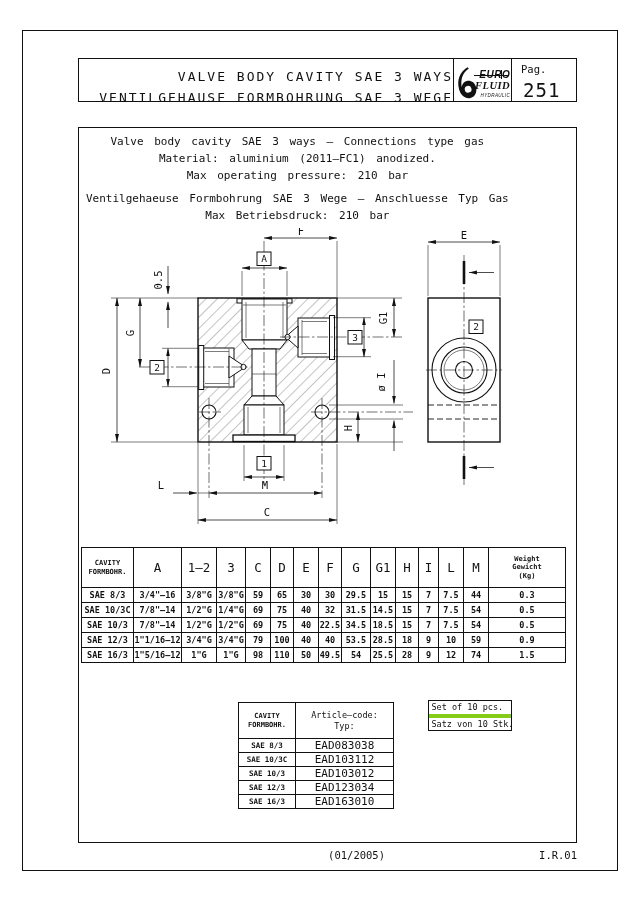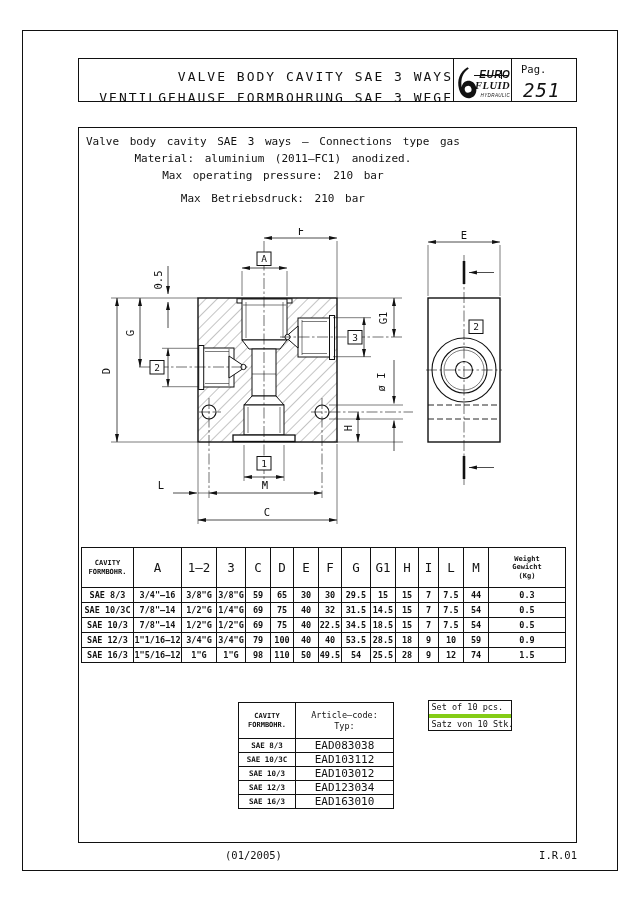--- a/index.html
+++ b/index.html
@@ -5,21 +5,21 @@
   html,body{margin:0;padding:0;background:#fff;}
   body{width:640px;height:906px;position:relative;font-family:"DejaVu Sans Mono",monospace;color:#111;-webkit-font-smoothing:antialiased;}
   .abs{position:absolute;box-sizing:border-box;}
   #frame{left:22px;top:30px;width:596px;height:841px;border:1.5px solid #111;}
   #headerBox{left:78px;top:58px;width:499px;height:44px;border:1.3px solid #111;display:flex;text-align:right;}
   .titles{flex:1;padding:7px 0 0 16px;}
   .titles div{font-size:13px;letter-spacing:2px;line-height:21px;white-space:nowrap;}
   .logoCell{width:57px;border-left:1.2px solid #111;position:relative;}
   .pagCell{width:64px;border-left:1.2px solid #111;position:relative;}
   .pagLabel{position:absolute;left:9px;top:4px;font-size:10.5px;}
-  .pagNum{position:absolute;left:11px;top:20px;font-size:19px;letter-spacing:1px;font-style:italic;}
+  .pagNum{position:absolute;left:11px;top:20px;font-size:19px;letter-spacing:1px;}
   .logoTxt{position:absolute;left:21px;top:10px;font-family:"Liberation Sans",sans-serif;font-style:italic;font-weight:bold;}
   .logoEuro{font-size:10px;letter-spacing:0.5px;display:block;}
   .logoFluid{font-size:10.5px;letter-spacing:0.5px;display:block;margin-top:0px;font-family:Liberation Serif, serif;}
   .logoHyd{font-size:4.5px;letter-spacing:0.4px;display:block;margin-top:2px;font-style:italic;font-weight:normal;}
   .strike{position:absolute;left:20px;top:16px;width:34px;height:1.3px;background:#111;}
   .strikeTick{position:absolute;left:47px;top:11px;width:1.3px;height:9px;background:#111;}
   #contentBox{left:78px;top:127px;width:499px;height:716px;border:1.3px solid #111;}
   #desc{left:86px;top:133px;font-size:11px;line-height:17px;word-spacing:4px;white-space:nowrap;text-align:center;}
   .dgroup{margin-bottom:6px;}
   #drawingWrap{left:95px;top:228px;width:460px;height:310px;}
@@ -38,21 +38,21 @@
   #artTable th:first-child{font-size:7px;}
   #artTable th:first-child div{line-height:9px;}
   #artTable th:nth-child(2){font-size:8.5px;font-weight:normal;margin-top:14px;}
   #artTable th:nth-child(2) div{line-height:11px;}
   #artTable td{height:12.5px;}
   #artTable td:first-child{font-size:7.5px;font-weight:bold;}
   #artTable td:nth-child(2){font-size:11px;}
   #setBox{left:428px;top:700px;width:84px;border:1.2px solid #111;}
   #setBox div{font-size:8.5px;line-height:12.5px;height:12.5px;padding-left:2.5px;white-space:nowrap;}
   #setBox div:first-child{border-bottom:4px solid #84cc16;}
-  .footDate{left:225px;top:849px;width:160px;text-align:left;font-size:10.5px;}
+  .footDate{left:225px;top:849px;width:160px;text-align:right;font-size:10.5px;}
   .footRef{left:518px;top:849px;width:59px;text-align:right;font-size:10.5px;}
   svg text{font-family:"DejaVu Sans Mono",monospace;fill:#111;}
   .lbl{font-size:10.5px;}
   .blbl{font-size:9.5px;}
 </style>
 </head>
 <body>
 
 <div class="abs" id="frame"></div>
 
@@ -84,20 +84,21 @@
 
 <div class="abs" id="contentBox"></div>
 
 <div class="abs" id="desc">
   <div class="dgroup">
     <div>Valve body cavity SAE 3 ways – Connections type gas</div>
     <div>Material: aluminium (2011–FC1) anodized.</div>
     <div>Max operating pressure: 210 bar</div>
   </div>
   <div class="dgroup">
+    <div>Ventilgehaeuse Formbohrung SAE 3 Wege – Anschluesse Typ Gas</div>
     <div>Max Betriebsdruck: 210 bar</div>
   </div>
 </div>
 
 <div class="abs" id="drawingWrap">
 <svg width="460" height="310" viewBox="0 0 460 310">
   <defs>
     <pattern id="hatch" patternUnits="userSpaceOnUse" width="8" height="8" patternTransform="rotate(45)">
       <line x1="0" y1="0" x2="0" y2="8" stroke="#555" stroke-width="0.7"></line>
     </pattern>

